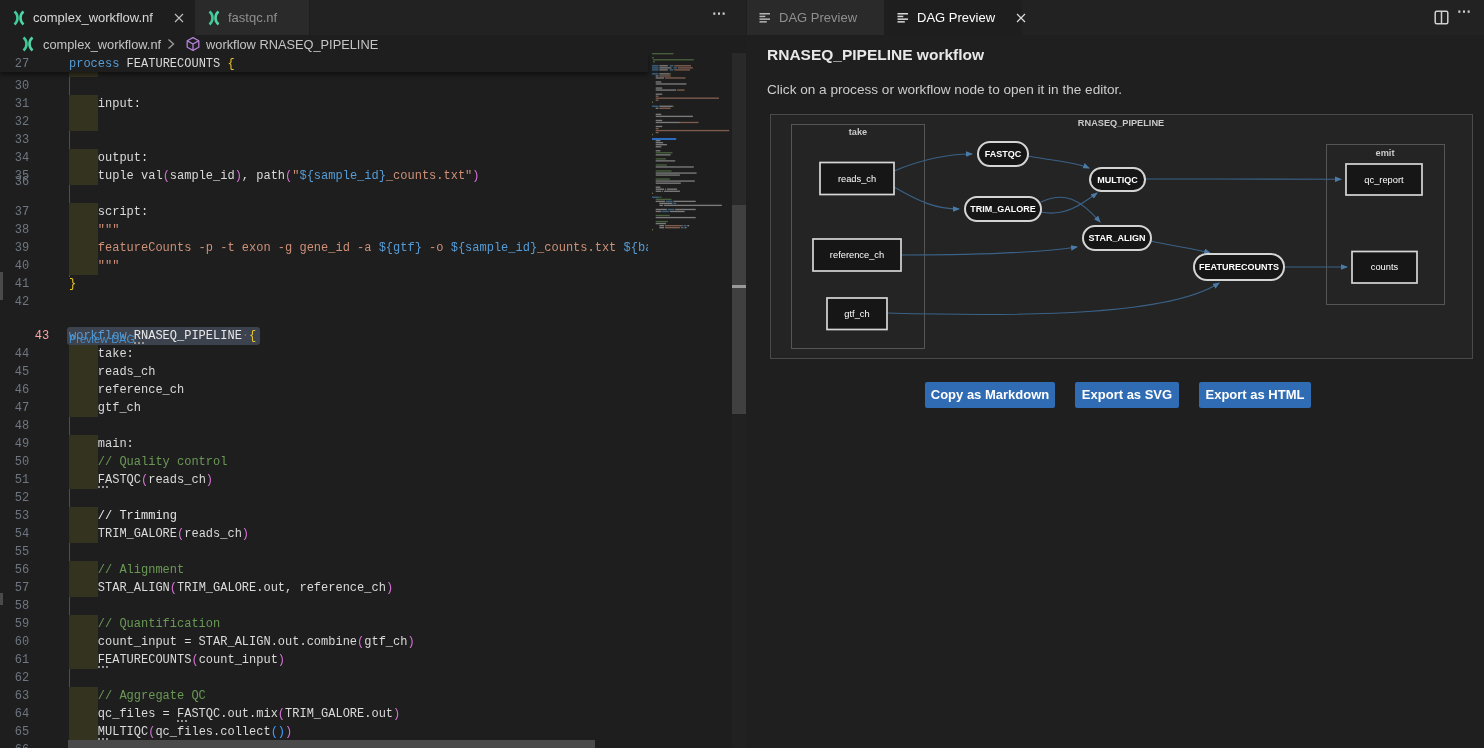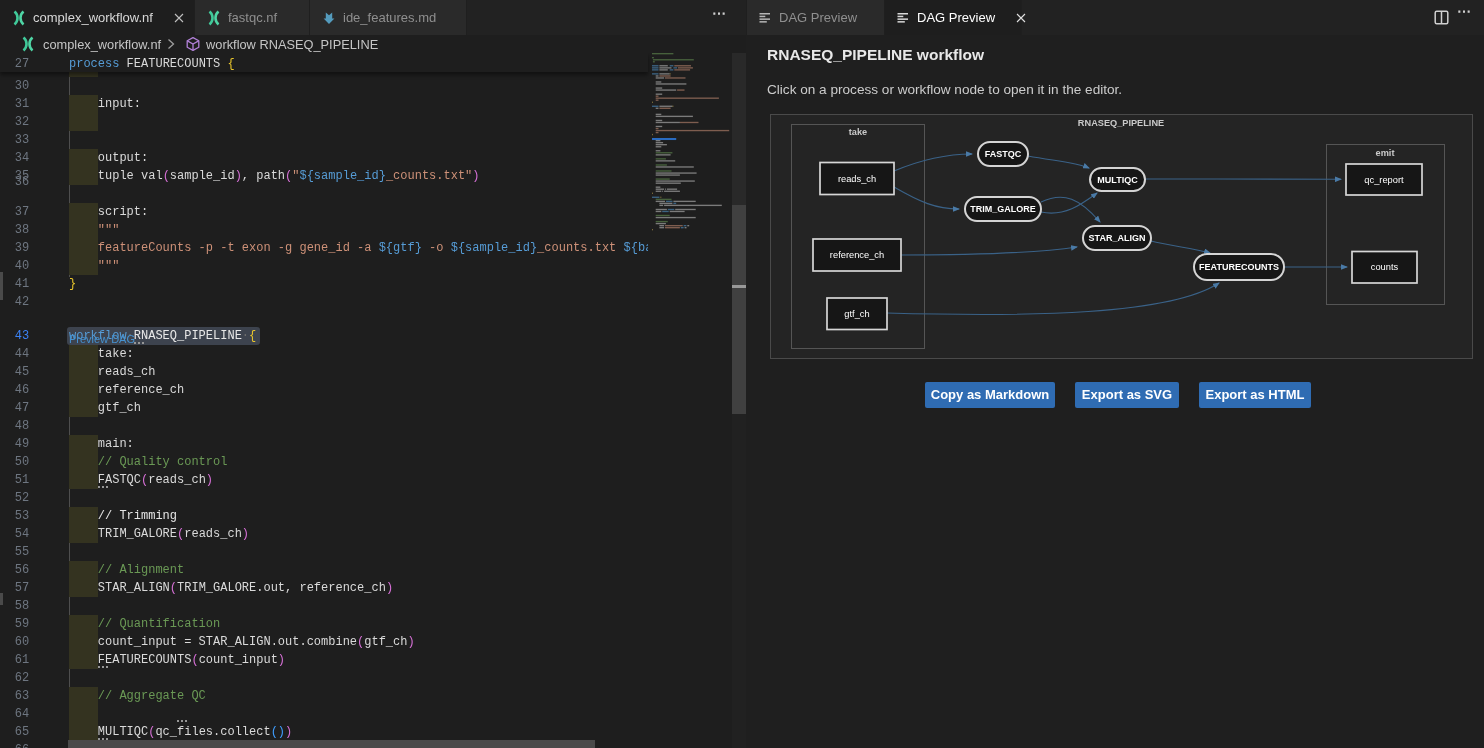--- a/index.html
+++ b/index.html
@@ -16,21 +16,21 @@
 .bcrumb { position:absolute; left:0; top:35px; width:746px; height:18px; background:#1e1e1e;
   display:flex; align-items:center; font-size:12.8px; color:#c5c5c5; }
 .bcrumb svg { margin:0 4px; }
 #editor { position:absolute; left:0; top:53px; width:746px; height:695px; background:#1e1e1e; overflow:hidden; }
 .sticky { position:absolute; left:0; top:0; width:648px; height:19px; background:#1e1e1e;
   box-shadow:0 3px 4px rgba(0,0,0,0.45); z-index:5; }
 .guide { position:absolute; left:69px; width:1px; background:#4e4e4e; }
 .oliv { position:absolute; left:69px; width:28.8px; height:18px; background:#343320; }
 .ln { position:absolute; left:0; width:44px; text-align:center; color:#6e7681;
   font:12px "Liberation Mono",monospace; line-height:18px; height:18px; }
-.lnact { color:#3b82f6; }
+.lnact { color:#fca5a5;margin-left:20px; }
 .cd { position:absolute; left:69px; color:#dadada; font:12px "Liberation Mono",monospace;
   line-height:18px; height:18px; white-space:pre; }
 .cd i { font-style:normal; }
 .selbox { position:absolute; left:67px; width:193px; height:18px; background:#3d434e; border-radius:3px; }
 .codelens { position:absolute; left:69px; height:16px; font-size:11px; line-height:16px; color:#4693d2;margin-top:20px; }
 .hint { position:absolute; width:10px; height:2px; border-bottom:2px dotted #969696; }
 .mmap { position:absolute; left:652px; top:0; }
 .vtrack { position:absolute; left:732px; top:0; width:15px; height:695px; background:#212121; }
 .vupper { position:absolute; left:732px; top:0; width:15px; height:152px; background:#292929; }
 .vslider { position:absolute; left:732px; top:152px; width:15px; height:209px; background:#404040; }
@@ -58,23 +58,20 @@
             <path d="M12.5 1.6 A 8.3 8.3 0 0 0 12.5 14.4" fill="none" stroke="#4fd5a5" stroke-width="2.6"></path>
           </svg>complex_workflow.nf<span class="x">
             <svg width="14" height="14" viewBox="0 0 14 14">
               <path d="M3 3 L11 11 M11 3 L3 11" stroke="#c0c0c0" stroke-width="1.1"></path>
             </svg>
           </span></div>
       <div class="tab" style="left:195px;width:115px"><svg width="16" height="16" viewBox="0 0 16 16">
             <path d="M3.5 1.6 A 8.3 8.3 0 0 1 3.5 14.4" fill="none" stroke="#40ca9a" stroke-width="2.6"></path>
             <path d="M12.5 1.6 A 8.3 8.3 0 0 0 12.5 14.4" fill="none" stroke="#4fd5a5" stroke-width="2.6"></path>
           </svg>fastqc.nf</div>
-      <div class="tab" style="left:310px;width:157px"><svg width="16" height="16" viewBox="0 0 16 16">
-            <path d="M4.8 2.6 L4.8 8.4 L2.6 8.4 L8 14 L13.4 8.4 L11.2 8.4 L11.2 2.6 L8 5.3 Z" fill="#549bbd"></path>
-          </svg>ide_features.md</div>
       <div style="position:absolute;left:712px;top:5px" class="dots3">⋯</div>
     </div>
     <div class="bcrumb">
         <span style="width:16px"></span>
         <svg width="16" height="16" viewBox="0 0 16 16">
           <path d="M3.5 1.6 A 8.3 8.3 0 0 1 3.5 14.4" fill="none" stroke="#40ca9a" stroke-width="2.6"></path>
           <path d="M12.5 1.6 A 8.3 8.3 0 0 0 12.5 14.4" fill="none" stroke="#4fd5a5" stroke-width="2.6"></path>
         </svg>
         <span style="margin-left:3px">complex_workflow.nf</span>
       <svg width="8" height="12" viewBox="0 0 8 12" style="margin:0 6px">
@@ -165,20 +162,21 @@
 <div class="cd" style="top:580px">    count_input = STAR_ALIGN.out.combine<i style="color:#d670d6">(</i>gtf_ch<i style="color:#d670d6">)</i></div>
 <div class="oliv" style="top:598px"></div>
 <div class="ln" style="top:598px">61</div>
 <div class="cd" style="top:598px">    FEATURECOUNTS<i style="color:#d670d6">(</i>count_input<i style="color:#d670d6">)</i></div>
 <div class="ln" style="top:616px">62</div>
 <div class="oliv" style="top:634px"></div>
 <div class="ln" style="top:634px">63</div>
 <div class="cd" style="top:634px"><i style="color:#6a9955">    // Aggregate QC</i></div>
 <div class="oliv" style="top:652px"></div>
 <div class="ln" style="top:652px">64</div>
+<div class="cd" style="top:652px">    qc_files = FASTQC.out.mix<i style="color:#d670d6">(</i>TRIM_GALORE.out<i style="color:#d670d6">)</i></div>
 <div class="oliv" style="top:670px"></div>
 <div class="ln" style="top:670px">65</div>
 <div class="cd" style="top:670px">    MULTIQC<i style="color:#d670d6">(</i>qc_files.collect<i style="color:#3f9eff">()</i><i style="color:#d670d6">)</i></div>
 <div class="ln" style="top:688px">66</div>
 <div class="ln lnact" style="top:274px">43</div>
 <div class="selbox" style="top:274px"></div>
 <div class="cd" style="top:274px;color:#e8e8e8"><i style="color:#569cd6">workflow</i><i style="color:#6e6e6e">·</i>RNASEQ_PIPELINE<i style="color:#6e6e6e">·</i><i style="color:#e9c62c">{</i></div>
 <div class="codelens" style="top:258px">Preview DAG</div>
 <div class="hint" style="left:133.8px;top:289px"></div>
 <div class="hint" style="left:97.8px;top:433px"></div>

